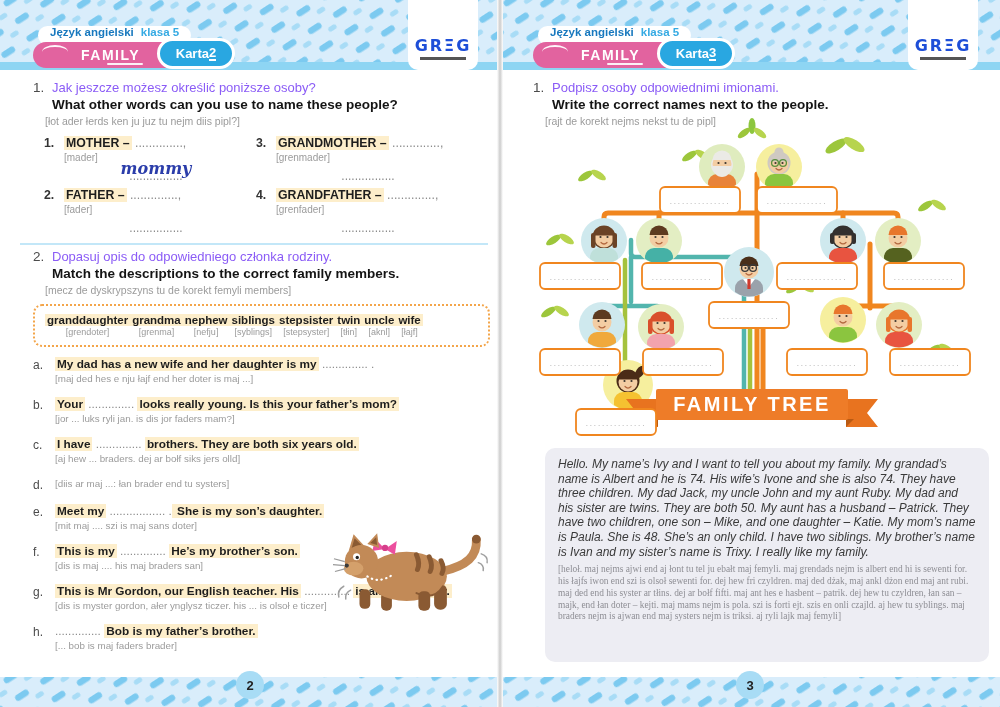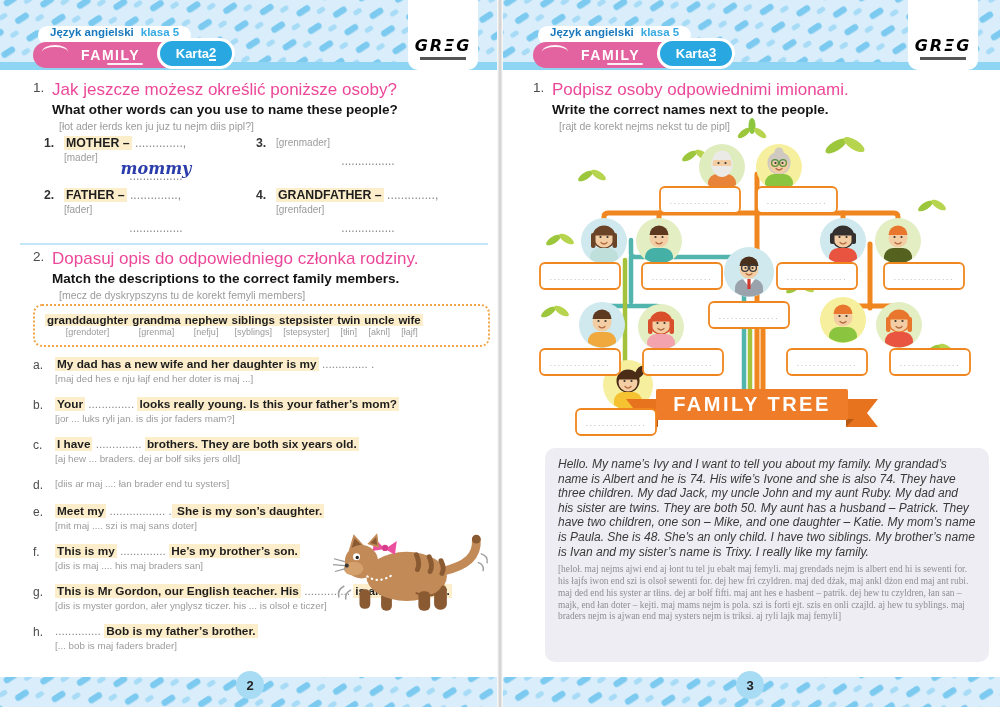--- a/index.html
+++ b/index.html
@@ -21,29 +21,29 @@
   .fam-arc{position:absolute;left:9px;top:3px;width:26px;height:12px;
       border-top:2.5px solid rgba(255,255,255,.95);border-radius:50%;}
   .fam-line{position:absolute;right:60px;bottom:3px;width:36px;height:2.5px;background:#fff;border-radius:2px;opacity:.9;}
   .karta-pill{position:absolute;left:157px;top:38px;width:78px;height:31px;background:#29a7e1;
       border:3px solid #fff;border-radius:17px;z-index:3;color:#fff;font-weight:bold;font-size:13px;
       display:flex;align-items:center;justify-content:center;box-sizing:border-box;}
   .knum{border-bottom:2px solid #fff;line-height:12px;}
   .logo-notch{position:absolute;left:408px;top:0;width:70px;height:70px;background:#fff;
       border-radius:0 0 10px 10px;z-index:2;display:flex;flex-direction:column;align-items:center;
       justify-content:flex-end;padding-bottom:10px;box-sizing:border-box;}
-  .logo-text{font-weight:bold;font-size:16px;letter-spacing:2px;color:#000000;font-family:"DejaVu Sans",sans-serif;font-style:italic;}
+  .logo-text{font-weight:bold;font-size:16px;letter-spacing:2px;color:#1d4ed8;font-family:"DejaVu Sans",sans-serif;}
   .logo-sub{width:46px;height:3px;background:#555;margin-top:2px;}
   
   .ex-head{position:absolute;left:33px;width:460px;}
   .ex-row{display:flex;}
   .exnum{width:19px;color:#4b4b4b;font-size:13.5px;flex:none;}
-  .pl{color:#ec4899;font-size:17px;text-align:center;}
+  .pl{color:#8b5cf6;font-size:13px;text-align:center;}
   .en{margin-left:19px;font-weight:bold;font-size:13.5px;color:#141414;margin-top:2px;}
-  .ex-head .phon{margin-left:26px;margin-top:3px;font-size:10.5px;}
+  .ex-head .phon{margin-left:12px;margin-top:3px;font-size:10.5px;}
   .phon{color:#9b9b9b;}
   .hl{background:#fdeecb;padding:0 2px;}
   
   .ex1-grid{position:absolute;left:44px;top:136px;width:440px;display:grid;
       grid-template-columns:212px 212px;grid-template-rows:52px 52px;grid-auto-flow:column;}
   .ex1-item{display:flex;}
   .inum{width:20px;font-size:12.3px;font-weight:bold;color:#333;flex:none;}
   .l1{font-size:12.3px;font-weight:bold;color:#1d1d1d;line-height:15px;}
   .l1 .dots{font-weight:normal;}
   .dots{color:#8a8a8a;}
@@ -142,20 +142,21 @@
           <span class="inum">2.</span>
           <div class="ibody">
             <div class="l1"><span class="hl">FATHER –</span> <span class="dots">..............,</span></div>
             <div class="phon">[fader]</div>
             <div class="ansline"><span class="dots">................</span></div>
           </div>
         </div>
         <div class="ex1-item">
           <span class="inum">3.</span>
           <div class="ibody">
+            <div class="l1"><span class="hl">GRANDMOTHER –</span> <span class="dots">..............,</span></div>
             <div class="phon">[grenmader]</div>
             <div class="ansline"><span class="dots">................</span></div>
           </div>
         </div>
         <div class="ex1-item">
           <span class="inum">4.</span>
           <div class="ibody">
             <div class="l1"><span class="hl">GRANDFATHER –</span> <span class="dots">..............,</span></div>
             <div class="phon">[grenfader]</div>
             <div class="ansline"><span class="dots">................</span></div>

